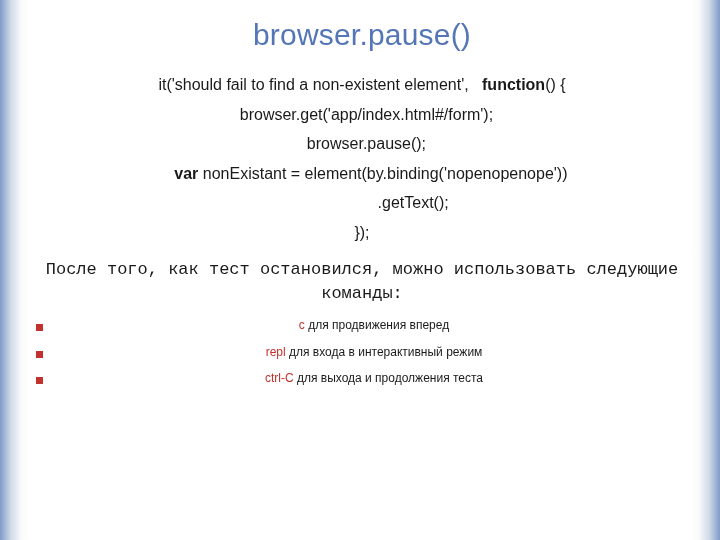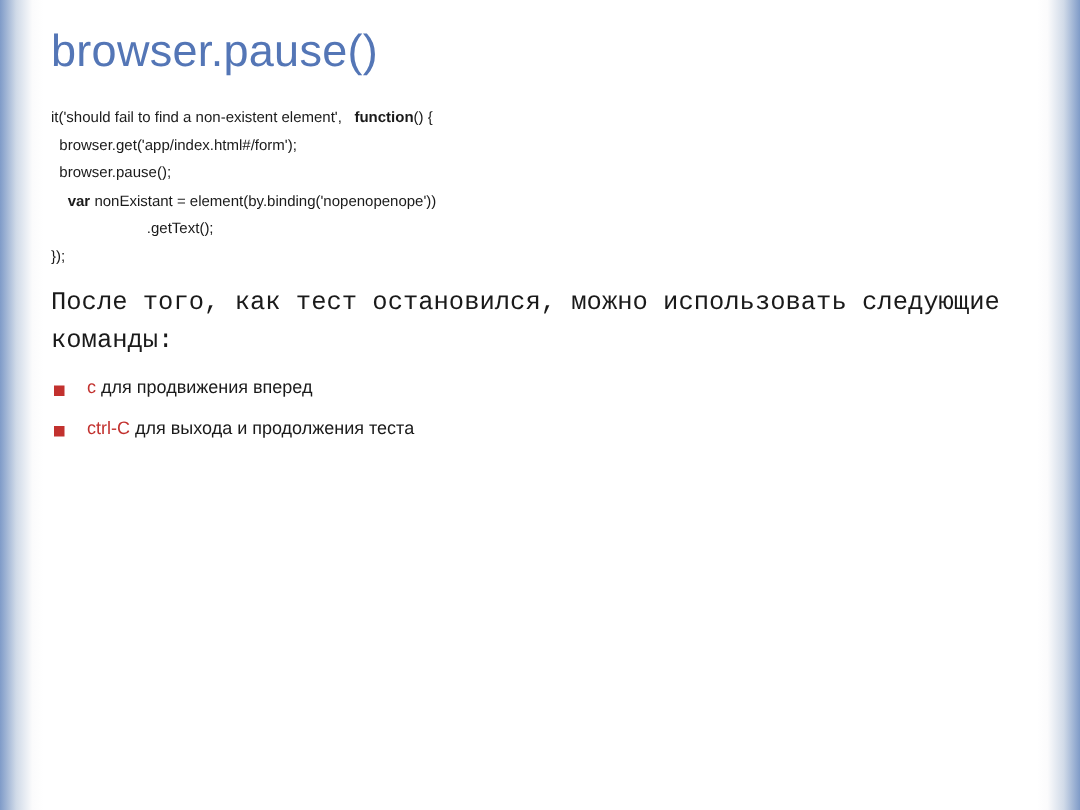--- a/index.html
+++ b/index.html
@@ -1,15 +1,15 @@
 <!DOCTYPE html>
 <html><head>
 <meta charset="utf-8">
 <style>
-  * { box-sizing: border-box; margin: 0; padding: 0; }
+  * { box-sizing: border-box; margin: 0; padding: 0; text-align: center; }
   body {
     width: 720px;
     height: 540px;
     font-family: Verdana, Arial, sans-serif;
     background: linear-gradient(90deg, #7f9bc8 0%, #d0dae8 1.5%, #fbfbfc 3%, #ffffff 4%, #ffffff 96%, #fbfbfc 97%, #d0dae8 98.5%, #7f9bc8 100%);
     position: relative;
     overflow: hidden;
   }
   .slide {
     padding: 18px 30px 20px 34px;
@@ -17,21 +17,21 @@
   h1.title {
     color: #5476b6;
     font-size: 30px;
     font-weight: 400;
     font-family: Verdana, Arial, sans-serif;
     margin-bottom: 18px;
     letter-spacing: 0.2px;
   }
   pre.code {
     font-family: Verdana, Arial, sans-serif;
-    font-size: 10px;
+    font-size: 16px;
     color: #1a1a1a;
     line-height: 1.85;
     white-space: pre;
     margin-bottom: 10px;
   }
   pre.code .kw { font-weight: bold; }
   .para {
     font-size: 17px;
     color: #1a1a1a;
     line-height: 1.45;
@@ -75,17 +75,20 @@
 <span>                       .getText();</span>
 <span>});</span></pre>
 
   <p class="para">После того, как тест остановился, можно использовать следующие команды:</p>
 
   <ul class="cmds">
     <li>
       <span class="cmd">c</span><span> для продвижения вперед</span>
     </li>
     <li>
+      <span class="cmd">repl</span><span> для входа в интерактивный режим</span>
+    </li>
+    <li>
       <span class="cmd">ctrl-C</span><span> для выхода и продолжения теста</span>
     </li>
   </ul>
 
 </div>
 
 </body></html>

